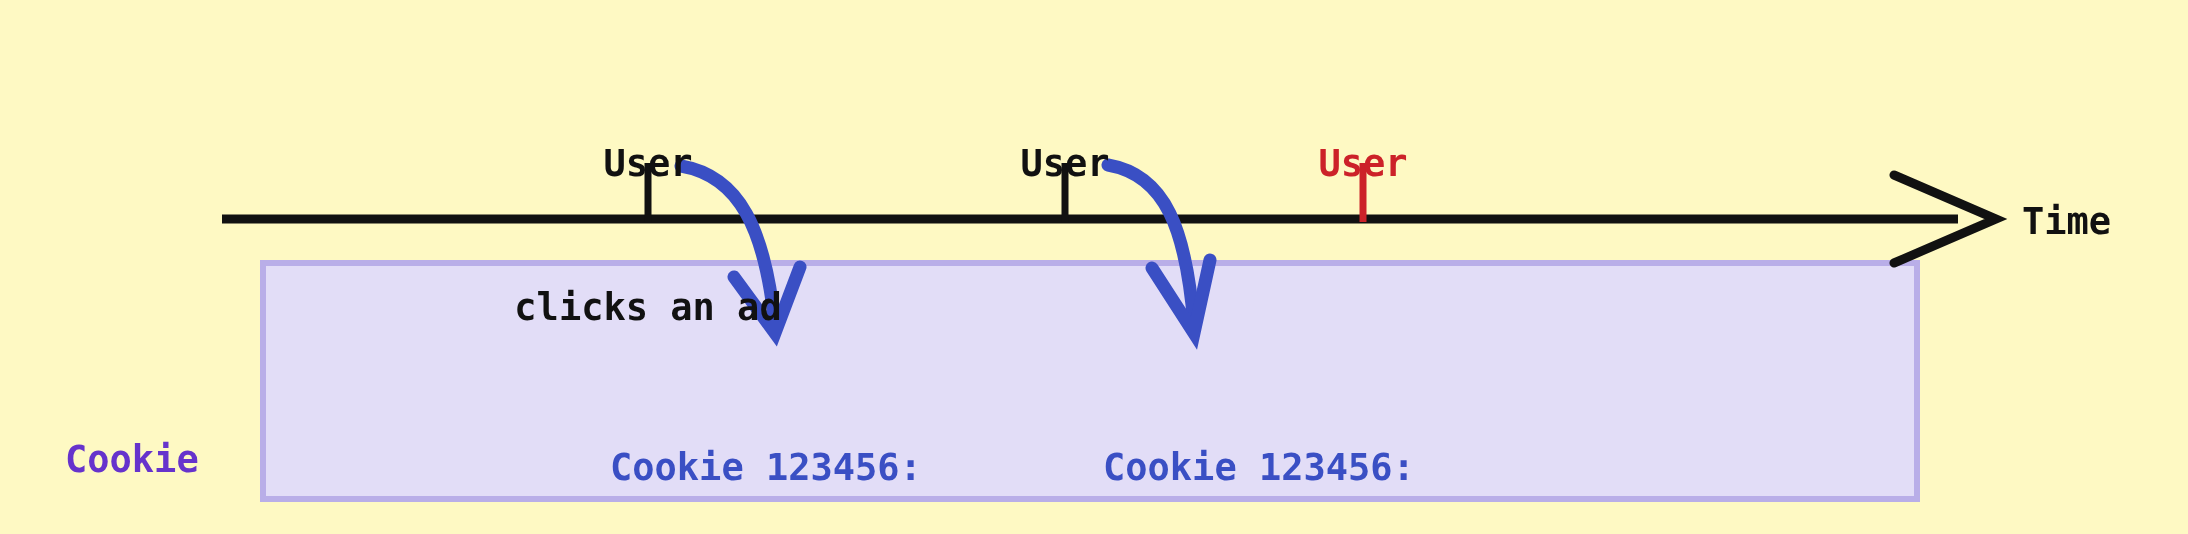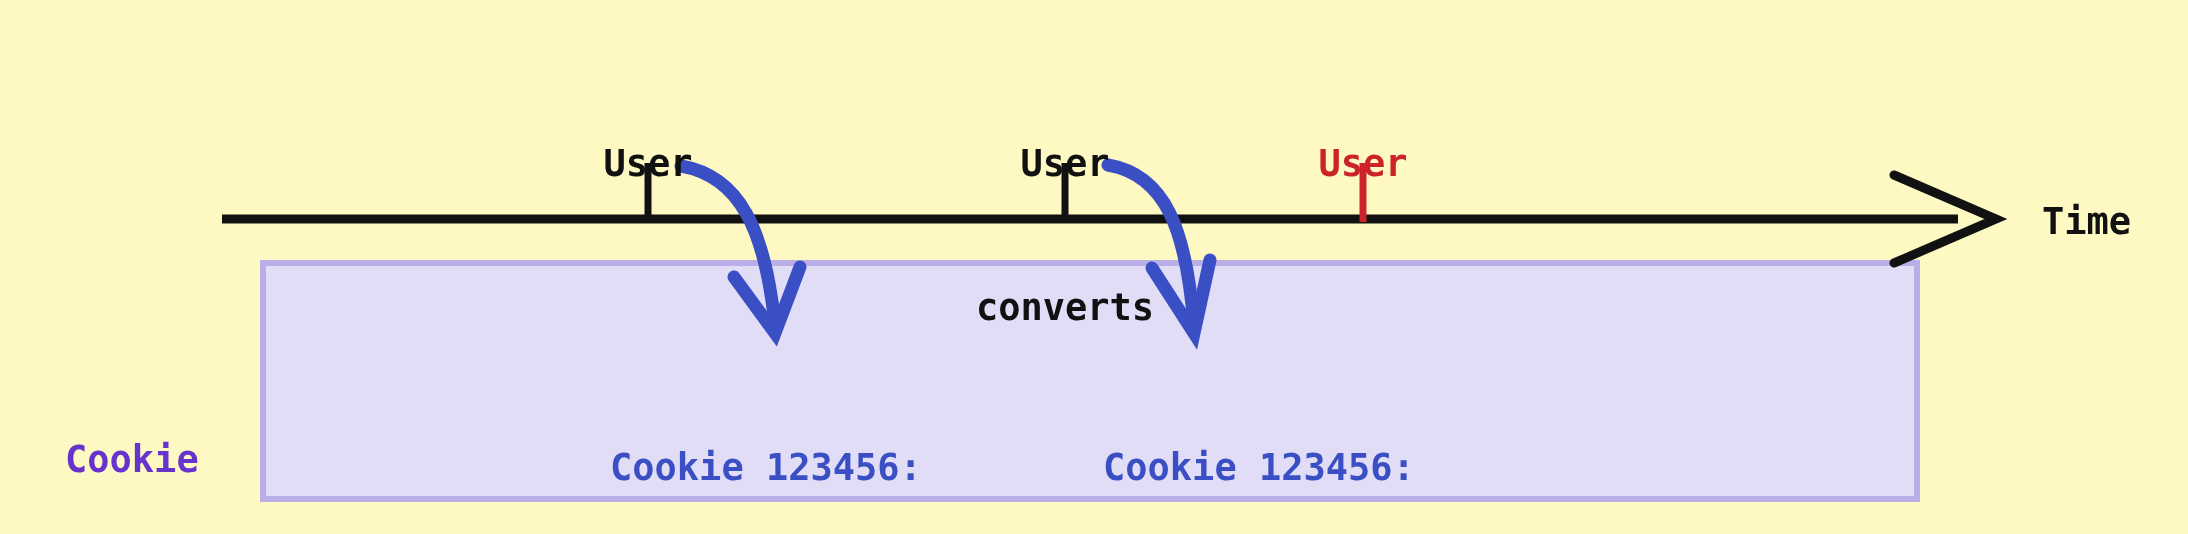--- a/index.html
+++ b/index.html
@@ -47,21 +47,20 @@
   }
   .cookie-label {
     font-size: 37px;
     color: #3a4fc4;
     text-align: left;
   }
   .axis-label {
     font-size: 37px;
     color: #111111;
     text-align: center;
-    margin-left: 20px;
   }
 </style>
 </head>
 <body>
 
 <div id="diagram-root">
 
   <svg id="diagram-svg" viewBox="0 0 2188 534" xmlns="http://www.w3.org/2000/svg">
 
     <rect x="263" y="263" width="1654" height="236" fill="#e2ddf7" stroke="#b9aee8" stroke-width="6"></rect>
@@ -80,25 +79,25 @@
     </g>
 
     <g>
       <path d="M 1108,165 C 1166,175 1186,230 1194,325" fill="none" stroke="#3a4fc4" stroke-width="13" stroke-linecap="round"></path>
       <polyline points="1152,268 1194,333 1210,260" fill="none" stroke="#3a4fc4" stroke-width="13" stroke-linecap="round" stroke-linejoin="miter"></polyline>
     </g>
   </svg>
 
   <div class="txt evt-label" style="left:458px; top:44px; width:380px;">
     <div>User</div>
+    <div>clicks an ad</div>
   </div>
 
   <div class="txt evt-label" style="left:895px; top:44px; width:340px;">
     <div>User</div>
-    <div>converts</div>
   </div>
 
   <div class="txt evt-label red" style="left:1218px; top:44px; width:290px;">
     <div>User</div>
   </div>
 
   <div class="txt axis-label" style="left:2022px; top:198px;">Time</div>
 
   <div class="txt server-label" style="left:65px; top:340px;">
     <div>Cookie</div>

